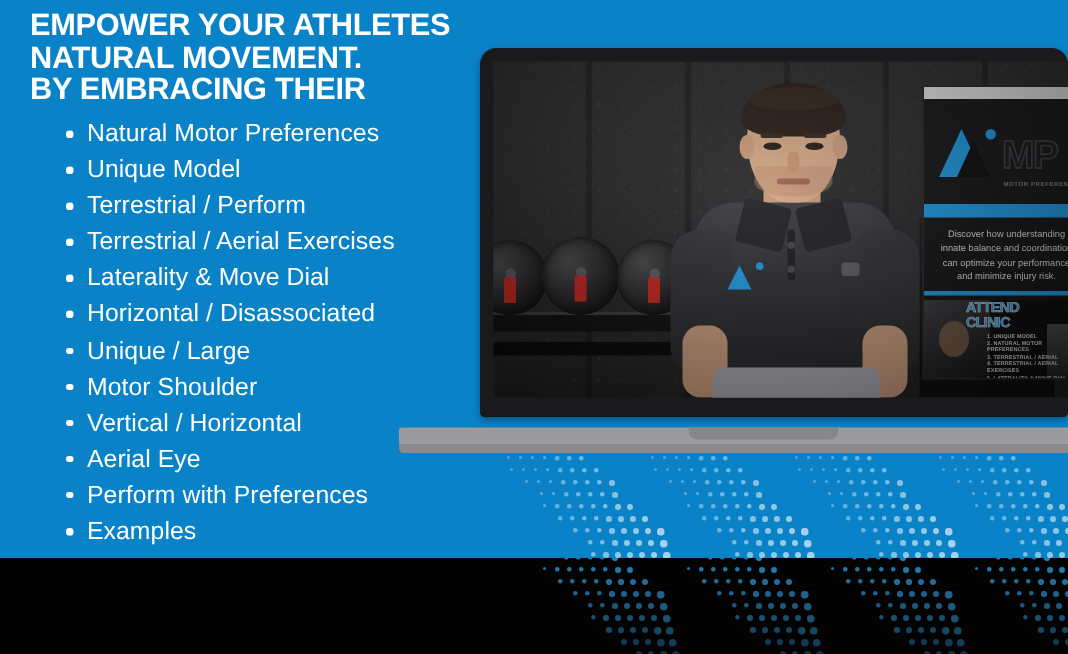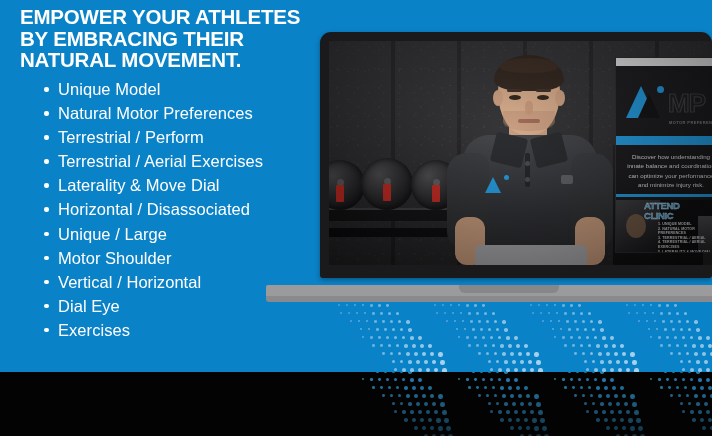--- a/index.html
+++ b/index.html
@@ -729,36 +729,37 @@
         <span class="dot" style="left: 66px; top: 46px; width: 3.61115px; height: 3.61115px; background: rgb(47, 154, 216); opacity: 0.44;"></span>
         <span class="dot" style="left: 74px; top: 46px; width: 3.83731px; height: 3.83731px; background: rgb(47, 154, 216); opacity: 0.44;"></span>
         <span class="dot" style="left: 82px; top: 46px; width: 4.06346px; height: 4.06346px; background: rgb(47, 154, 216); opacity: 0.44;"></span>
         <span class="dot" style="left: 76px; top: 54px; width: 3.91px; height: 3.91px; background: rgb(47, 154, 216); opacity: 0.38;"></span>
         <span class="dot" style="left: 84px; top: 54px; width: 4.13615px; height: 4.13615px; background: rgb(47, 154, 216); opacity: 0.38;"></span>
       </div>
     </div>
 
   <div class="headline">
     <span>EMPOWER YOUR ATHLETES</span>
+    <span>NATURAL MOVEMENT.</span>
     <span>BY EMBRACING THEIR</span>
-    <span>NATURAL MOVEMENT.</span>
   </div>
 
   <div class="bullets" id="bullet-list">
+      <div class="bullet-item">Natural Motor Preferences</div>
       <div class="bullet-item">Unique Model</div>
-      <div class="bullet-item">Natural Motor Preferences</div>
       <div class="bullet-item">Terrestrial / Perform</div>
       <div class="bullet-item">Terrestrial / Aerial Exercises</div>
       <div class="bullet-item">Laterality &amp; Move Dial</div>
       <div class="bullet-item">Horizontal / Disassociated</div>
       <div class="bullet-item">Unique / Large</div>
       <div class="bullet-item">Motor Shoulder</div>
       <div class="bullet-item">Vertical / Horizontal</div>
-      <div class="bullet-item">Dial Eye</div>
-      <div class="bullet-item">Exercises</div>
+      <div class="bullet-item">Aerial Eye</div>
+      <div class="bullet-item">Perform with Preferences</div>
+      <div class="bullet-item">Examples</div>
     </div>
 
 
   <div class="laptop">
     <div class="laptop-lid">
       <div class="laptop-screen">
         <div class="scene">
 
           <div class="wall"></div>
           <div class="wall-noise"></div>

